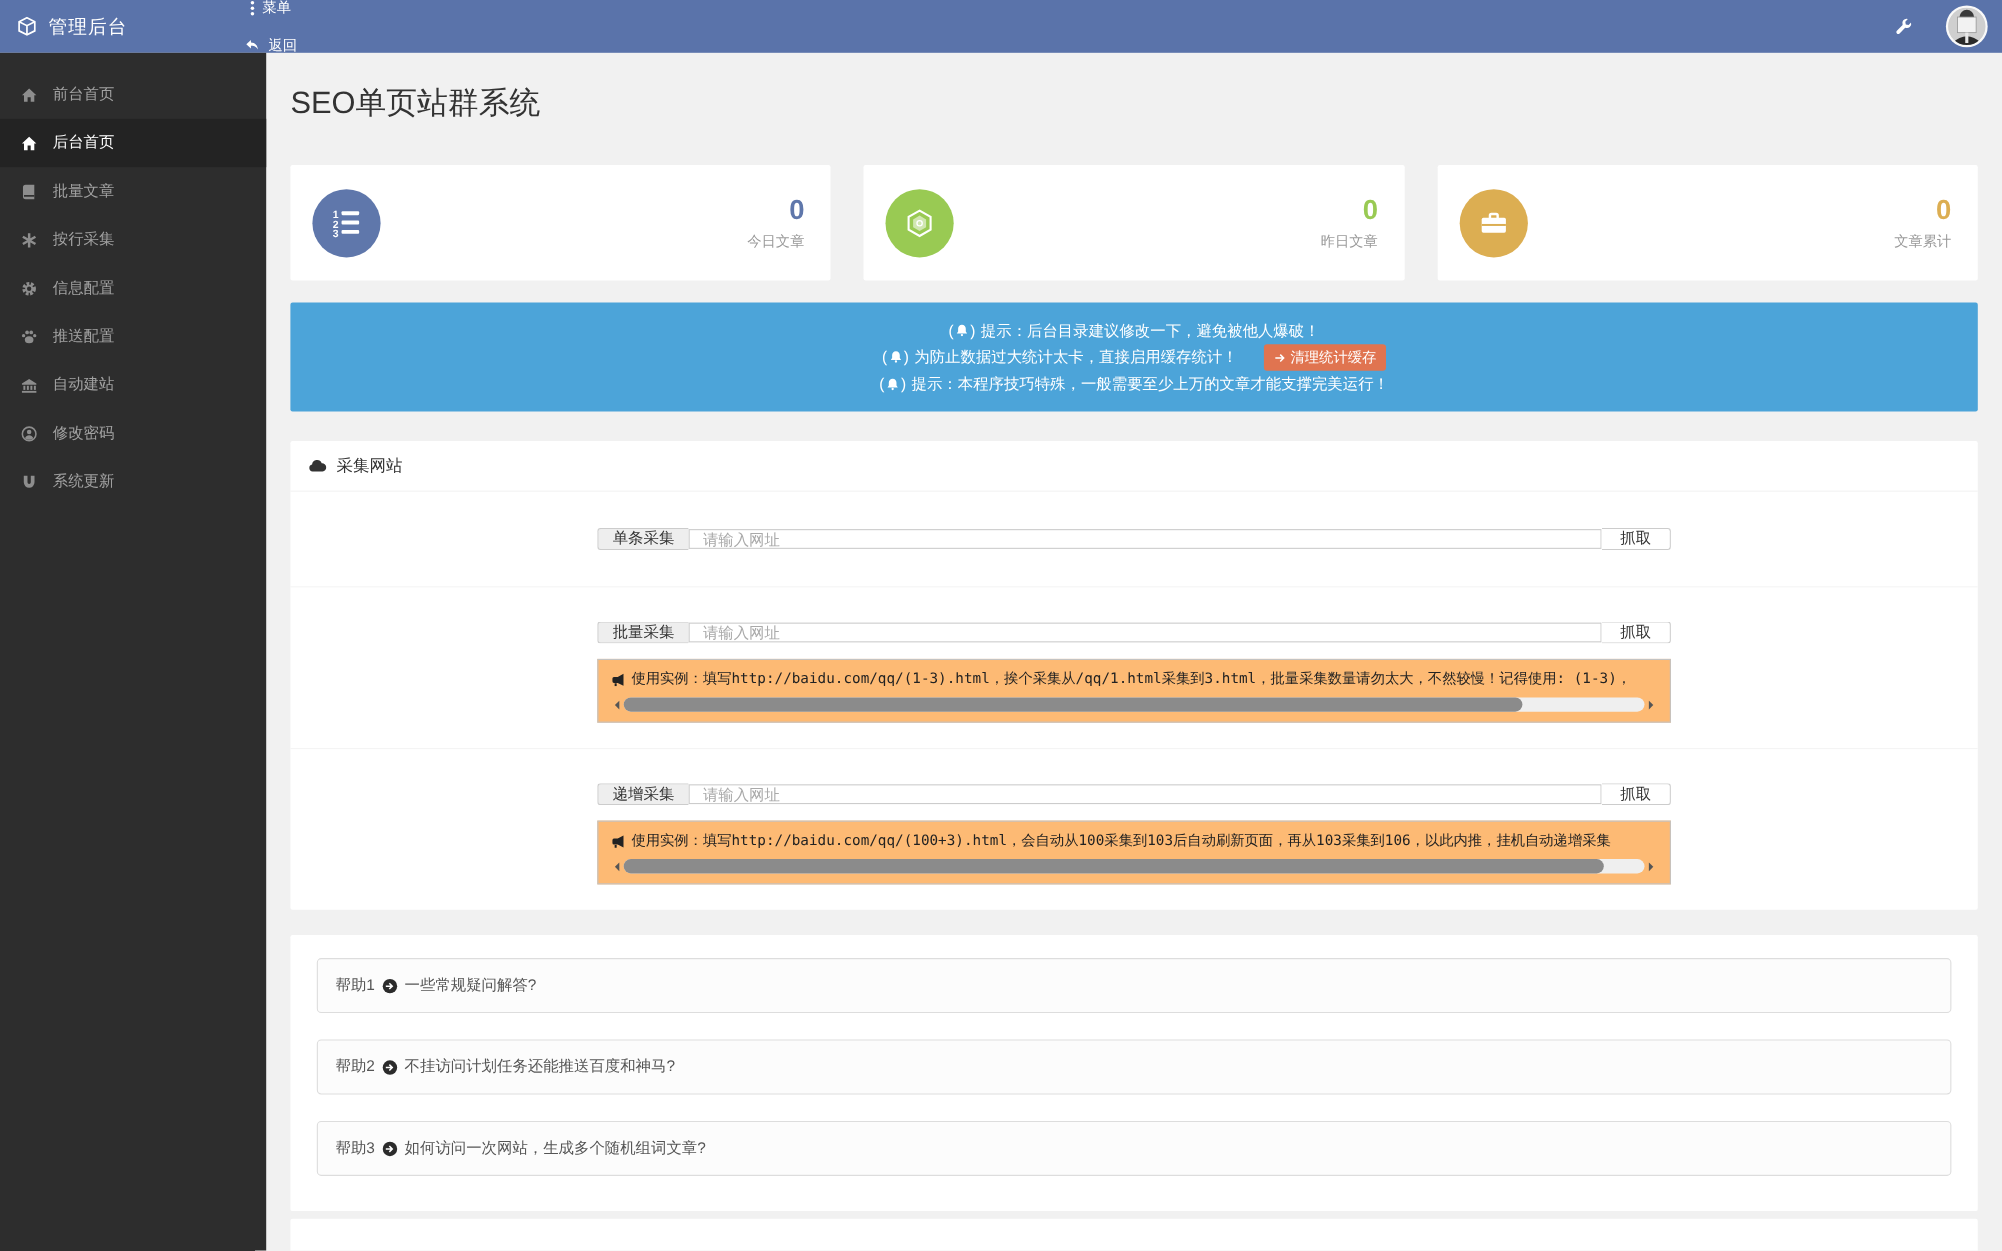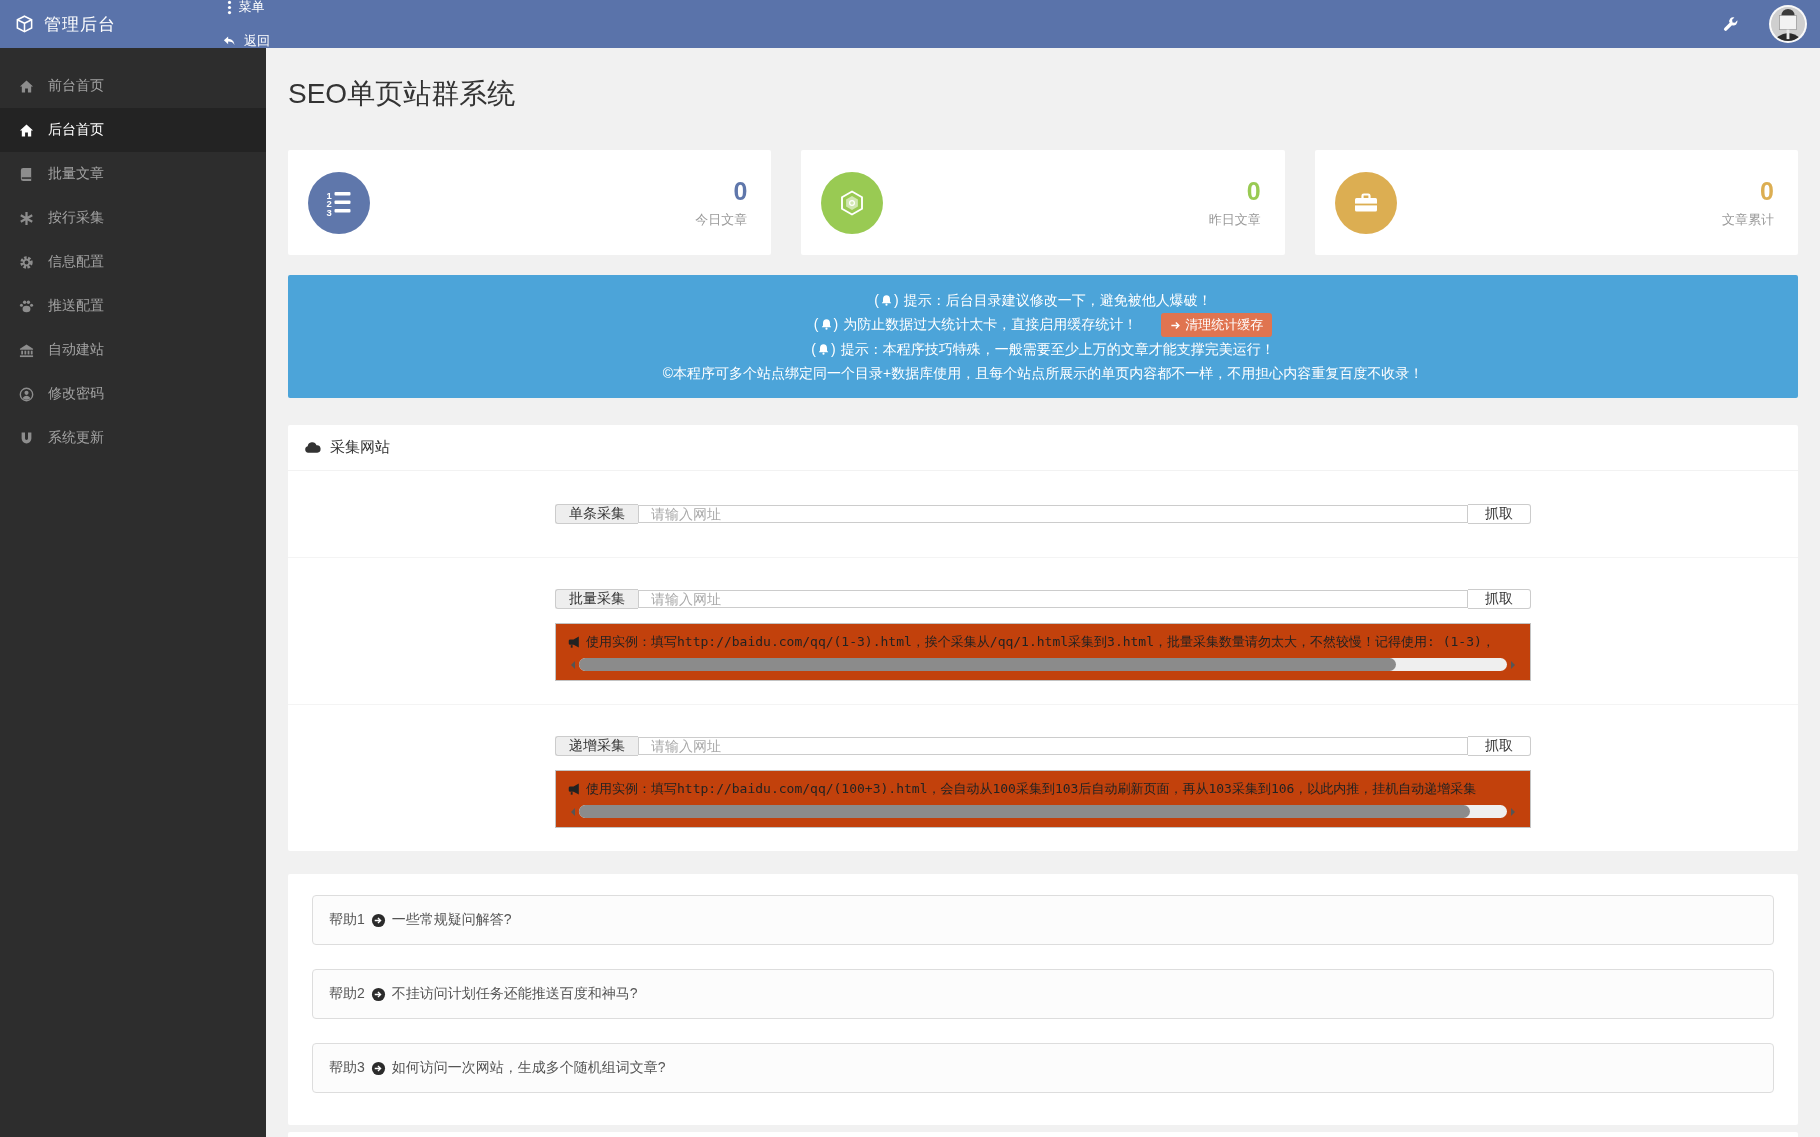--- a/index.html
+++ b/index.html
@@ -15,21 +15,21 @@
   .topbar { height:48px; background:#5a73aa; display:flex; align-items:center; color:#fff; }
   .brand { width:207px; display:flex; align-items:center; gap:10px; padding-left:15px; font-size:17px; letter-spacing:1px; }
   .hnav { display:flex; align-items:center; gap:16px; margin-left:14px; font-size:13px;flex-direction:column; }
   .hnav-item { display:flex; align-items:center; gap:7px; cursor:pointer; }
   .hspacer { flex:1; }
   .wrench-btn { margin-right:30px; cursor:pointer; }
   .avatar { width:38px; height:38px; border-radius:50%; margin-right:13px; border:2px solid rgba(255,255,255,.85); background:#d8d8d8; overflow:hidden; cursor:pointer; }
 
   
   .layout { display:flex; height:1089px; }
-  .sidebar { width:266px; background:#2d2d2d; padding-top:16px; flex-shrink:0; }
+  .sidebar { width:242px; background:#2d2d2d; padding-top:16px; flex-shrink:0; }
   .sitem { height:44px; display:flex; align-items:center; gap:14px; padding-left:19px; color:#a2a2a2; font-size:14px; cursor:pointer; }
   .sitem .ic { color:#8d8d8d; }
   .sitem.active { background:#232323; color:#fff; }
   .sitem.active .ic { color:#fff; }
 
   .main { flex:1; padding:0 22px; overflow:hidden; }
   .page-title { font-size:28px; font-weight:400; color:#333; margin:27px 0 37px; line-height:38px; }
 
   
   .cards { display:flex; gap:30px; margin-bottom:20px; }
@@ -50,21 +50,21 @@
   
   .panel { background:#fff; border-radius:2px; }
   .panel-head { padding:13px 16px; font-size:15px; color:#333; display:flex; align-items:center; gap:9px; border-bottom:1px solid #f2f2f2; }
   .crow { padding:25px 0; }
   .crow + .crow { border-top:1px solid #f4f4f4; padding:23px 0; }
   .igroup { width:976px; margin:0 auto; display:flex; height:36px; font-size:14px;align-items:center; }
   .iaddon { background:#eee; border:1px solid #ccc; border-right:none; display:flex; align-items:center; padding:0 13px; color:#333; border-radius:3px 0 0 3px; white-space:nowrap; }
   .igroup input { flex:1; border:1px solid #ccc; padding:0 12px; font-size:14px; color:#333; outline:none; font-family:inherit; min-width:0; }
   .igroup input::placeholder { color:#a9a9a9; }
   .ibtn { background:#fff; border:1px solid #ccc; border-left:none; padding:0 17px; font-size:14px; color:#333; cursor:pointer; border-radius:0 3px 3px 0; font-family:inherit; white-space:nowrap; }
-  .helpbox { width:976px; margin:6px auto 0; background:#c2410c; border:1px solid #c3c3c3; padding:8px 11px; }
+  .helpbox { width:976px; margin:6px auto 0; background:#fdba74; border:1px solid #c3c3c3; padding:8px 11px; }
   .helptext { font-family:"DejaVu Sans Mono","Liberation Mono",monospace; font-size:13px; color:#222; white-space:nowrap; overflow:hidden; display:flex; align-items:center; gap:5px; line-height:20px; }
   .hscroll { margin-top:5px; height:15px; display:flex; align-items:center; gap:4px; }
   .harrow { width:0; height:0; border:4px solid transparent; cursor:pointer; }
   .harrow.left  { border-right-color:#555; }
   .harrow.right { border-left-color:#555; }
   .htrack { flex:1; height:13px; background:#efefef; border-radius:7px; position:relative; }
   .hthumb { position:absolute; top:0; left:0; height:13px; background:#8b8b8b; border-radius:7px; cursor:grab; }
 
   
   .help-panel { background:#fff; margin-top:23px; padding:21px 24px 32px; border-radius:2px; }
@@ -284,23 +284,20 @@
             <span>清理统计缓存</span>
           </button>
       </div>
       <div class="notice-line">
         <span class="bellwrap">
             <svg width="13" height="13" viewBox="0 0 16 16" fill="#fff">
               <path d="M8 1.6c2.7 0 4.3 2 4.3 4.5v3l1.5 2.2H2.2l1.5-2.2v-3C3.7 3.6 5.3 1.6 8 1.6z"></path>
               <circle cx="8" cy="13.1" r="1.3"></circle>
             </svg>
           </span><span>提示：本程序技巧特殊，一般需要至少上万的文章才能支撑完美运行！</span>
-      </div>
-      <div class="notice-line">
-        <span>©本程序可多个站点绑定同一个目录+数据库使用，且每个站点所展示的单页内容都不一样，不用担心内容重复百度不收录！</span>
       </div>
     </div>
 
     <div class="panel">
       <div class="panel-head">
         <span class="ic">
           <svg width="17" height="13" viewBox="0 0 18 13" fill="#333">
               <path d="M14 12H4.4A3.4 3.4 0 0 1 3.9 5.3 4.8 4.8 0 0 1 13.2 4.1 3.5 3.5 0 0 1 14 12z"></path>
             </svg>
         </span>

